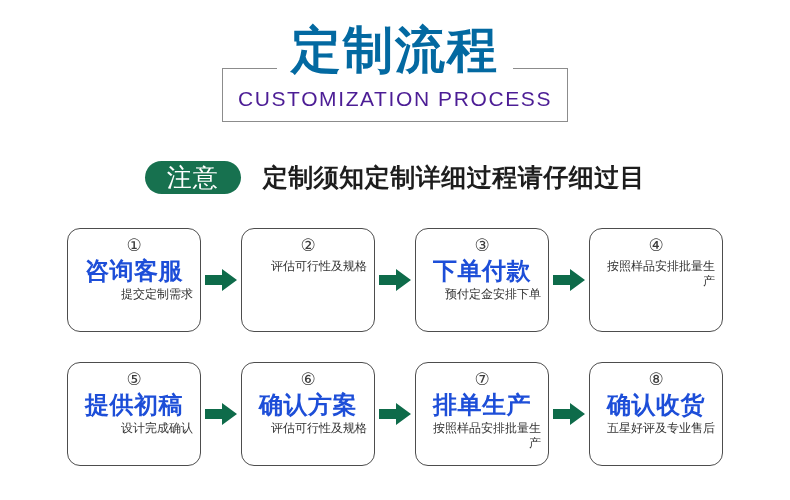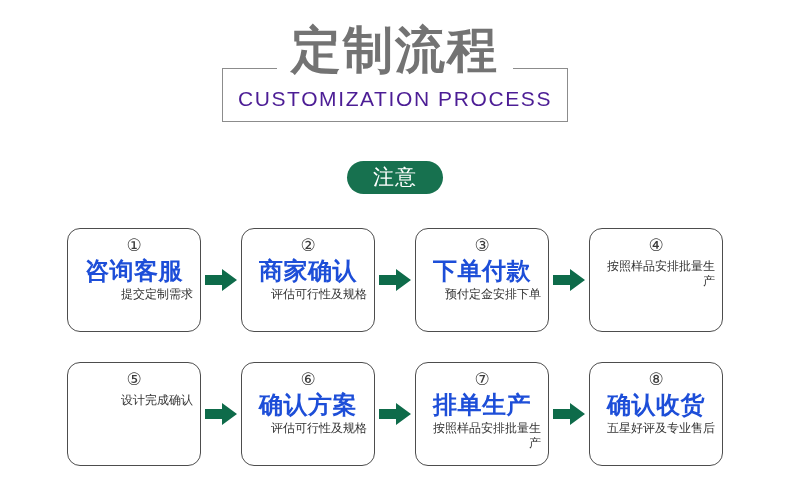--- a/index.html
+++ b/index.html
@@ -35,21 +35,21 @@
   }
   .header-title {
     position: absolute;
     left: 0;
     top: 22px;
     width: 790px;
     text-align: center;
     font-size: 50px;
     line-height: 56px;
     font-weight: bold;
-    color: #737373;
+    color: #0369a1;
     letter-spacing: 2px;
     font-family: "DejaVu Sans", "Liberation Sans", sans-serif;
     background: transparent;
   }
   .header-title-inner {
     display: inline-block;
     background: #ffffff;
     padding: 0 14px;
   }
   .header-sub {
@@ -78,21 +78,21 @@
   }
   .notice-badge {
     display: inline-flex;
     align-items: center;
     justify-content: center;
     width: 96px;
     height: 33px;
     border-radius: 17px;
     background: #17714f;
     color: #ffffff;
-    font-size: 21px;
+    font-size: 25px;
     font-weight: normal;
     letter-spacing: 1px;
     box-sizing: border-box;
   }
   .notice-text {
     margin-left: 22px;
     font-size: 25px;
     font-weight: bold;
     color: #1d1d1d;
     letter-spacing: 0.5px;
@@ -166,36 +166,36 @@
 <div class="header">
   <div class="header-frame"></div>
   <div class="header-title">
     <span class="header-title-inner">定制流程</span>
   </div>
   <div class="header-sub">CUSTOMIZATION PROCESS</div>
 </div>
 
 <div class="notice-row">
   <span class="notice-badge">注意</span>
+  <span class="notice-text">定制须知定制详细过程请仔细过目</span>
 </div>
 
 <div class="flow-row" id="flow-row-1">
     <div class="step-card">
       <div class="step-num">①</div>
       <div class="step-title">咨询客服</div>
       <div class="step-sub">提交定制需求</div>
     </div>
     <div class="arrow">
       <svg width="32" height="22" viewBox="0 0 32 22" aria-hidden="true">
         <path d="M0 6 L17 6 L17 0 L32 11 L17 22 L17 16 L0 16 Z" fill="#0e6b4a"></path>
       </svg>
     </div>
     <div class="step-card">
       <div class="step-num">②</div>
-      <div class="step-title">商家确认</div>
       <div class="step-sub">评估可行性及规格</div>
     </div>
     <div class="arrow">
       <svg width="32" height="22" viewBox="0 0 32 22" aria-hidden="true">
         <path d="M0 6 L17 6 L17 0 L32 11 L17 22 L17 16 L0 16 Z" fill="#0e6b4a"></path>
       </svg>
     </div>
     <div class="step-card">
       <div class="step-num">③</div>
       <div class="step-title">下单付款</div>
@@ -208,20 +208,21 @@
     </div>
     <div class="step-card">
       <div class="step-num">④</div>
       <div class="step-sub">按照样品安排批量生产</div>
     </div>
   </div>
 
 <div class="flow-row" id="flow-row-2">
     <div class="step-card">
       <div class="step-num">⑤</div>
+      <div class="step-title">提供初稿</div>
       <div class="step-sub">设计完成确认</div>
     </div>
     <div class="arrow">
       <svg width="32" height="22" viewBox="0 0 32 22" aria-hidden="true">
         <path d="M0 6 L17 6 L17 0 L32 11 L17 22 L17 16 L0 16 Z" fill="#0e6b4a"></path>
       </svg>
     </div>
     <div class="step-card">
       <div class="step-num">⑥</div>
       <div class="step-title">确认方案</div>

